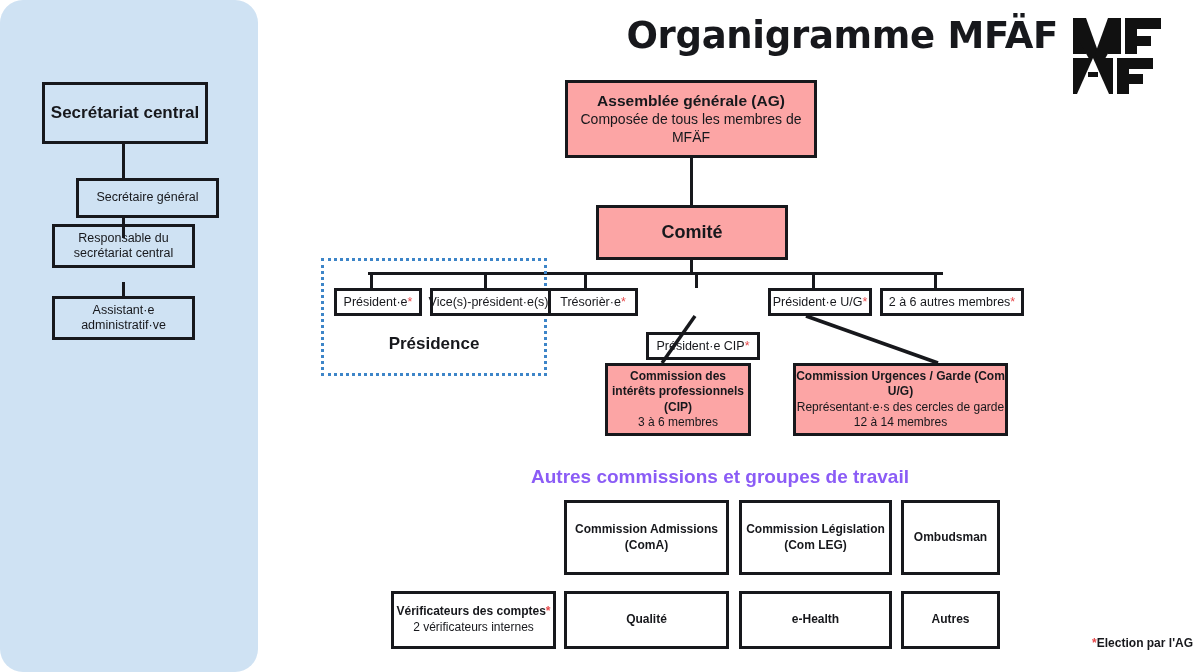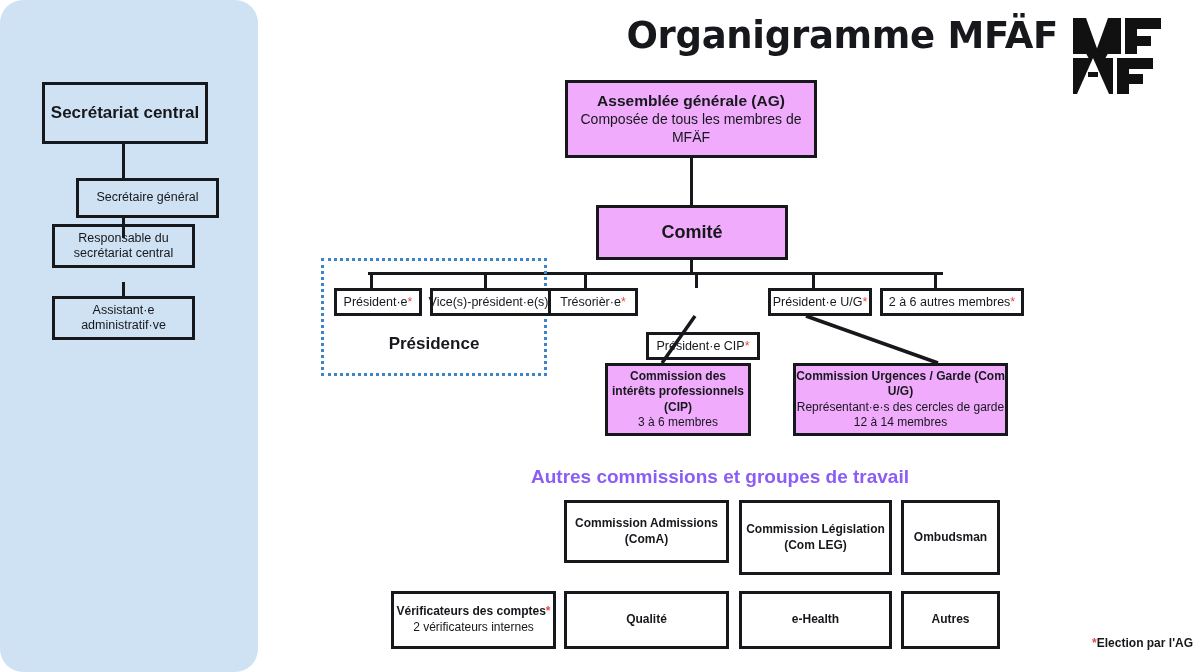--- a/index.html
+++ b/index.html
@@ -72,21 +72,21 @@
   #logo {
     position: absolute;
     left: 811px; top: 10px;
     width: 96px; height: 88px;
   }
 
   
   .node {
     position: absolute;
     border: 3px solid #17181c;
-    background: #f0abfc;
+    background: #fca5a5;
     display: flex;
     flex-direction: column;
     align-items: center;
     justify-content: center;
     text-align: center;
     line-height: 1.28;
   }
   .node .ttl { font-weight: bold; }
   .node .sub { font-weight: normal; }
 
@@ -188,21 +188,21 @@
     align-items: center;
     justify-content: center;
     text-align: center;
     font-size: 12px;
     line-height: 1.3;
   }
   .grid-node .ttl { font-weight: bold; }
   .grid-node .sub { font-weight: normal; }
 
   #g-r1c1 { left: 133px; top: 500px; width: 165px; height: 75px; }
-  #g-r1c2 { left: 306px; top: 500px; width: 165px; height: 63px; }
+  #g-r1c2 { left: 306px; top: 500px; width: 165px; height: 75px; }
   #g-r1c3 { left: 481px; top: 500px; width: 153px; height: 75px; }
   #g-r1c4 { left: 643px; top: 500px; width: 99px;  height: 75px; }
 
   #g-r2c1 { left: 133px; top: 591px; width: 165px; height: 58px; }
   #g-r2c2 { left: 306px; top: 591px; width: 165px; height: 58px; }
   #g-r2c3 { left: 481px; top: 591px; width: 153px; height: 58px; }
   #g-r2c4 { left: 643px; top: 591px; width: 99px;  height: 58px; }
 
   .ast { color: #e8494b; }
 

